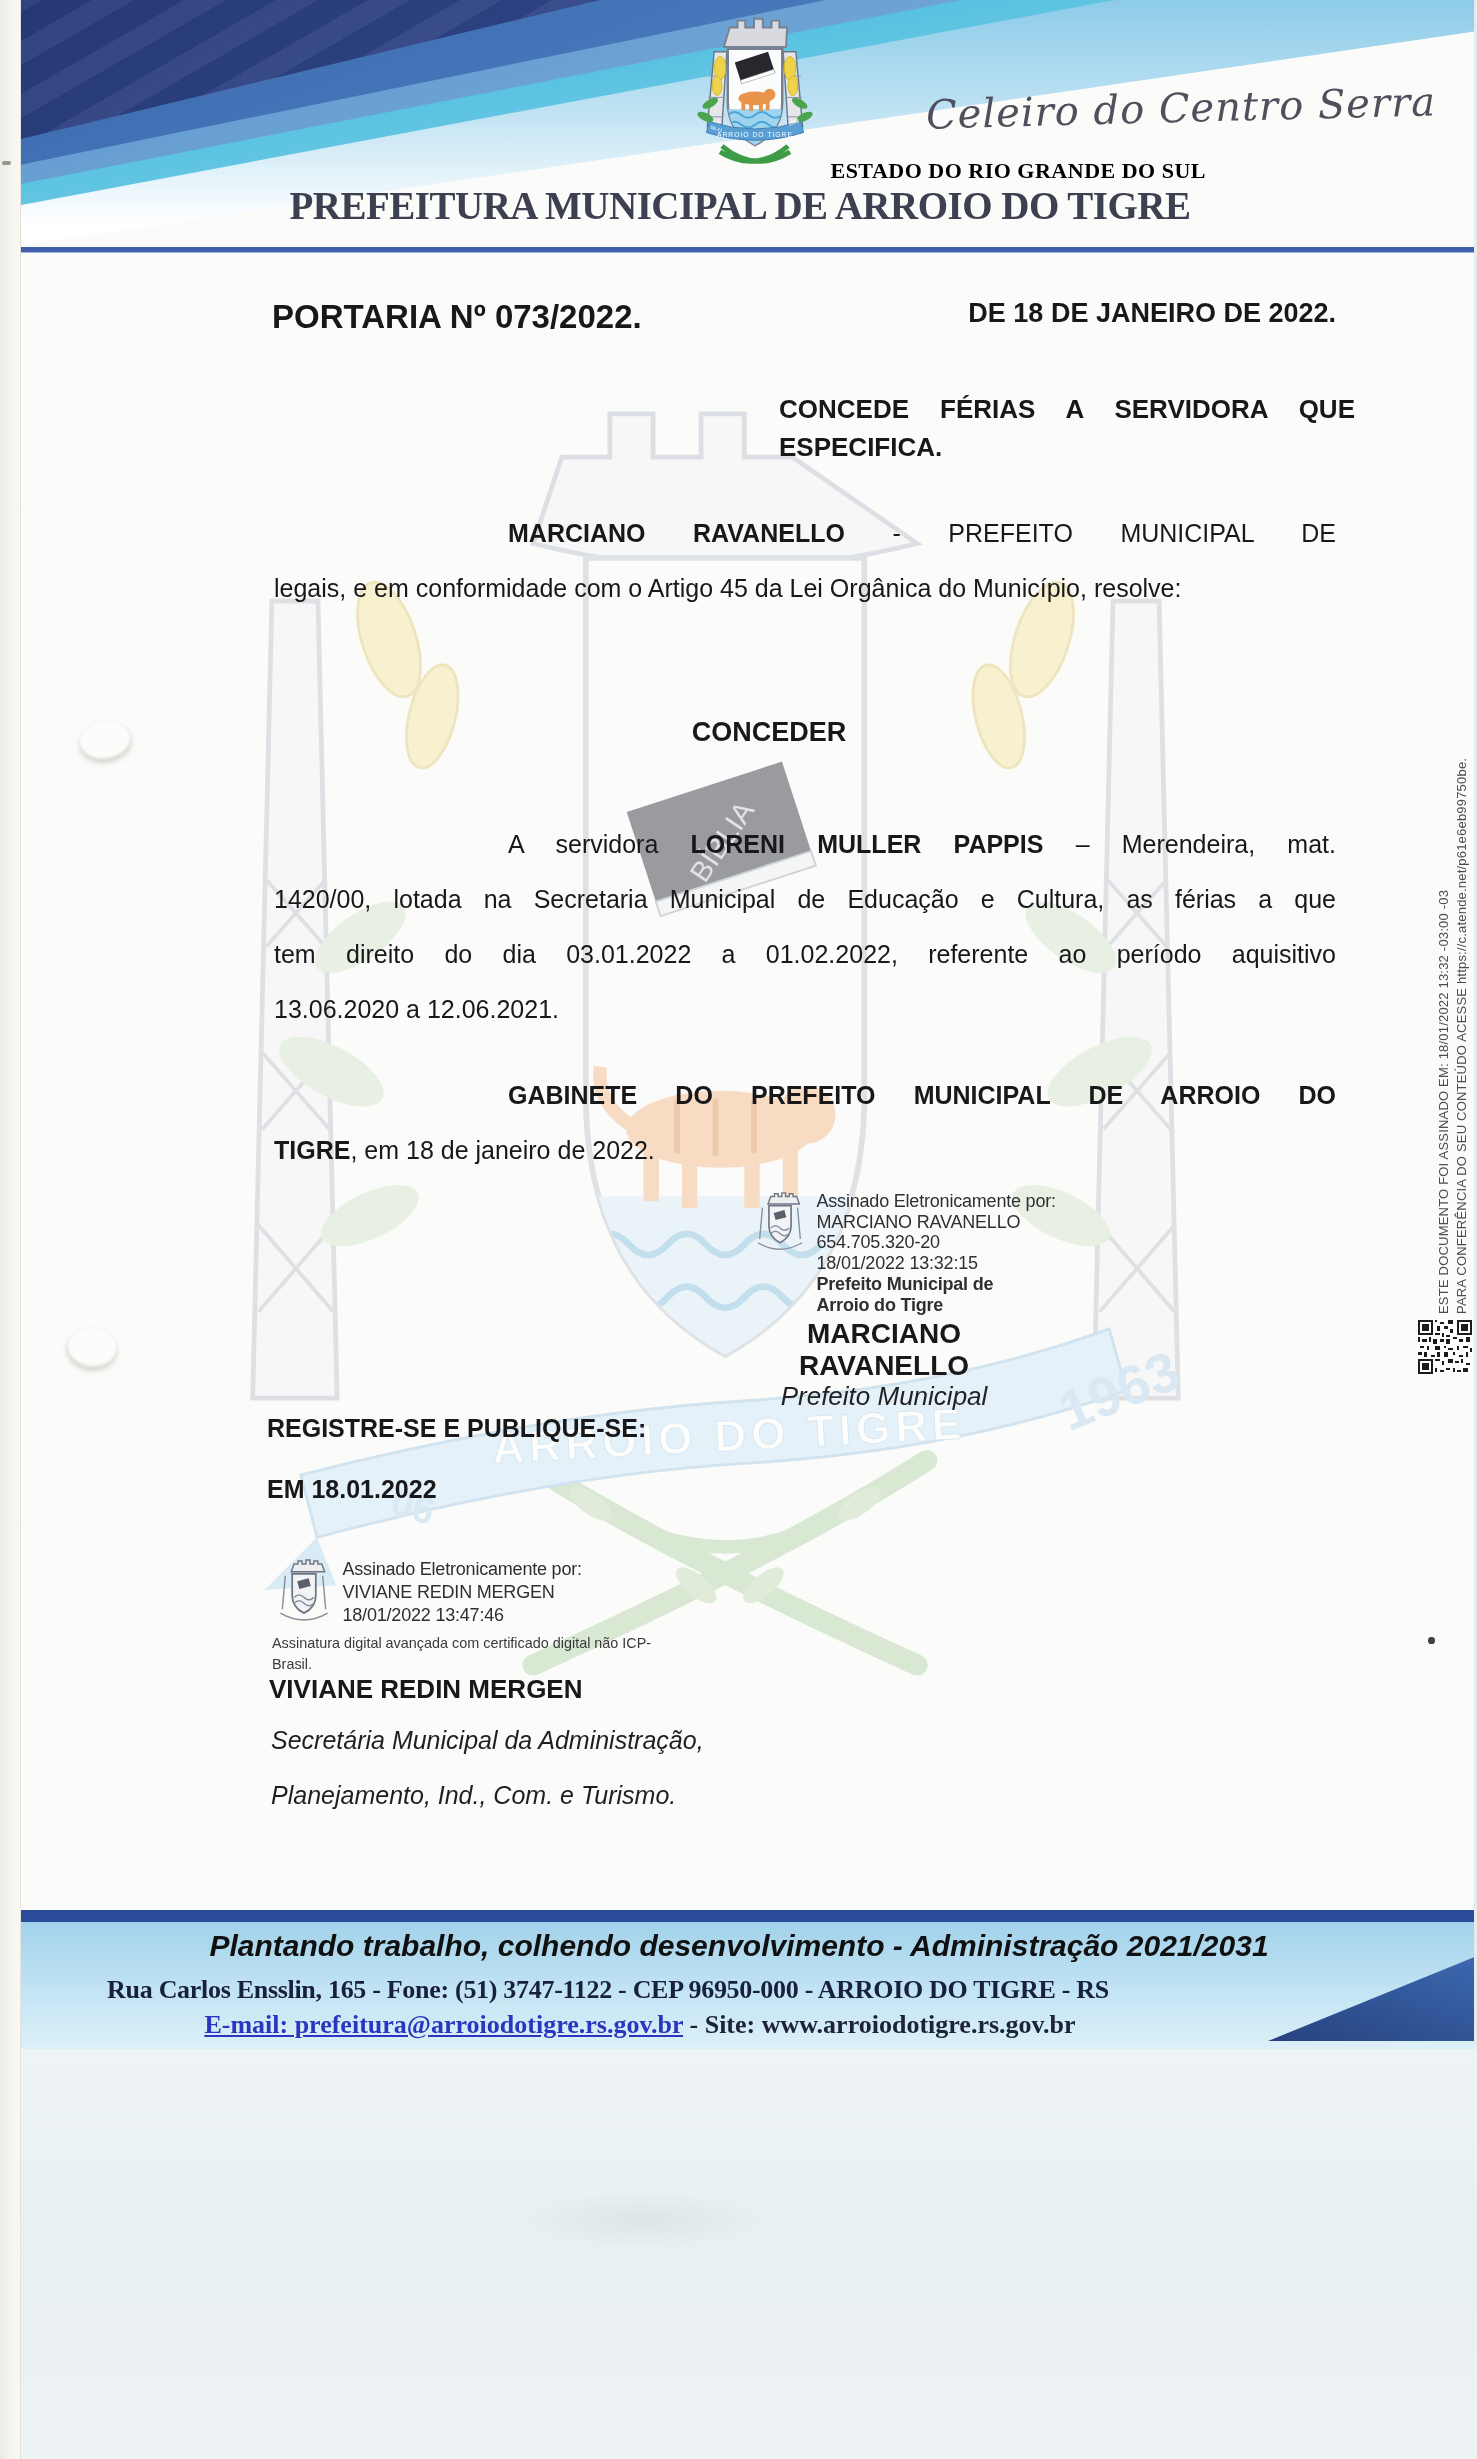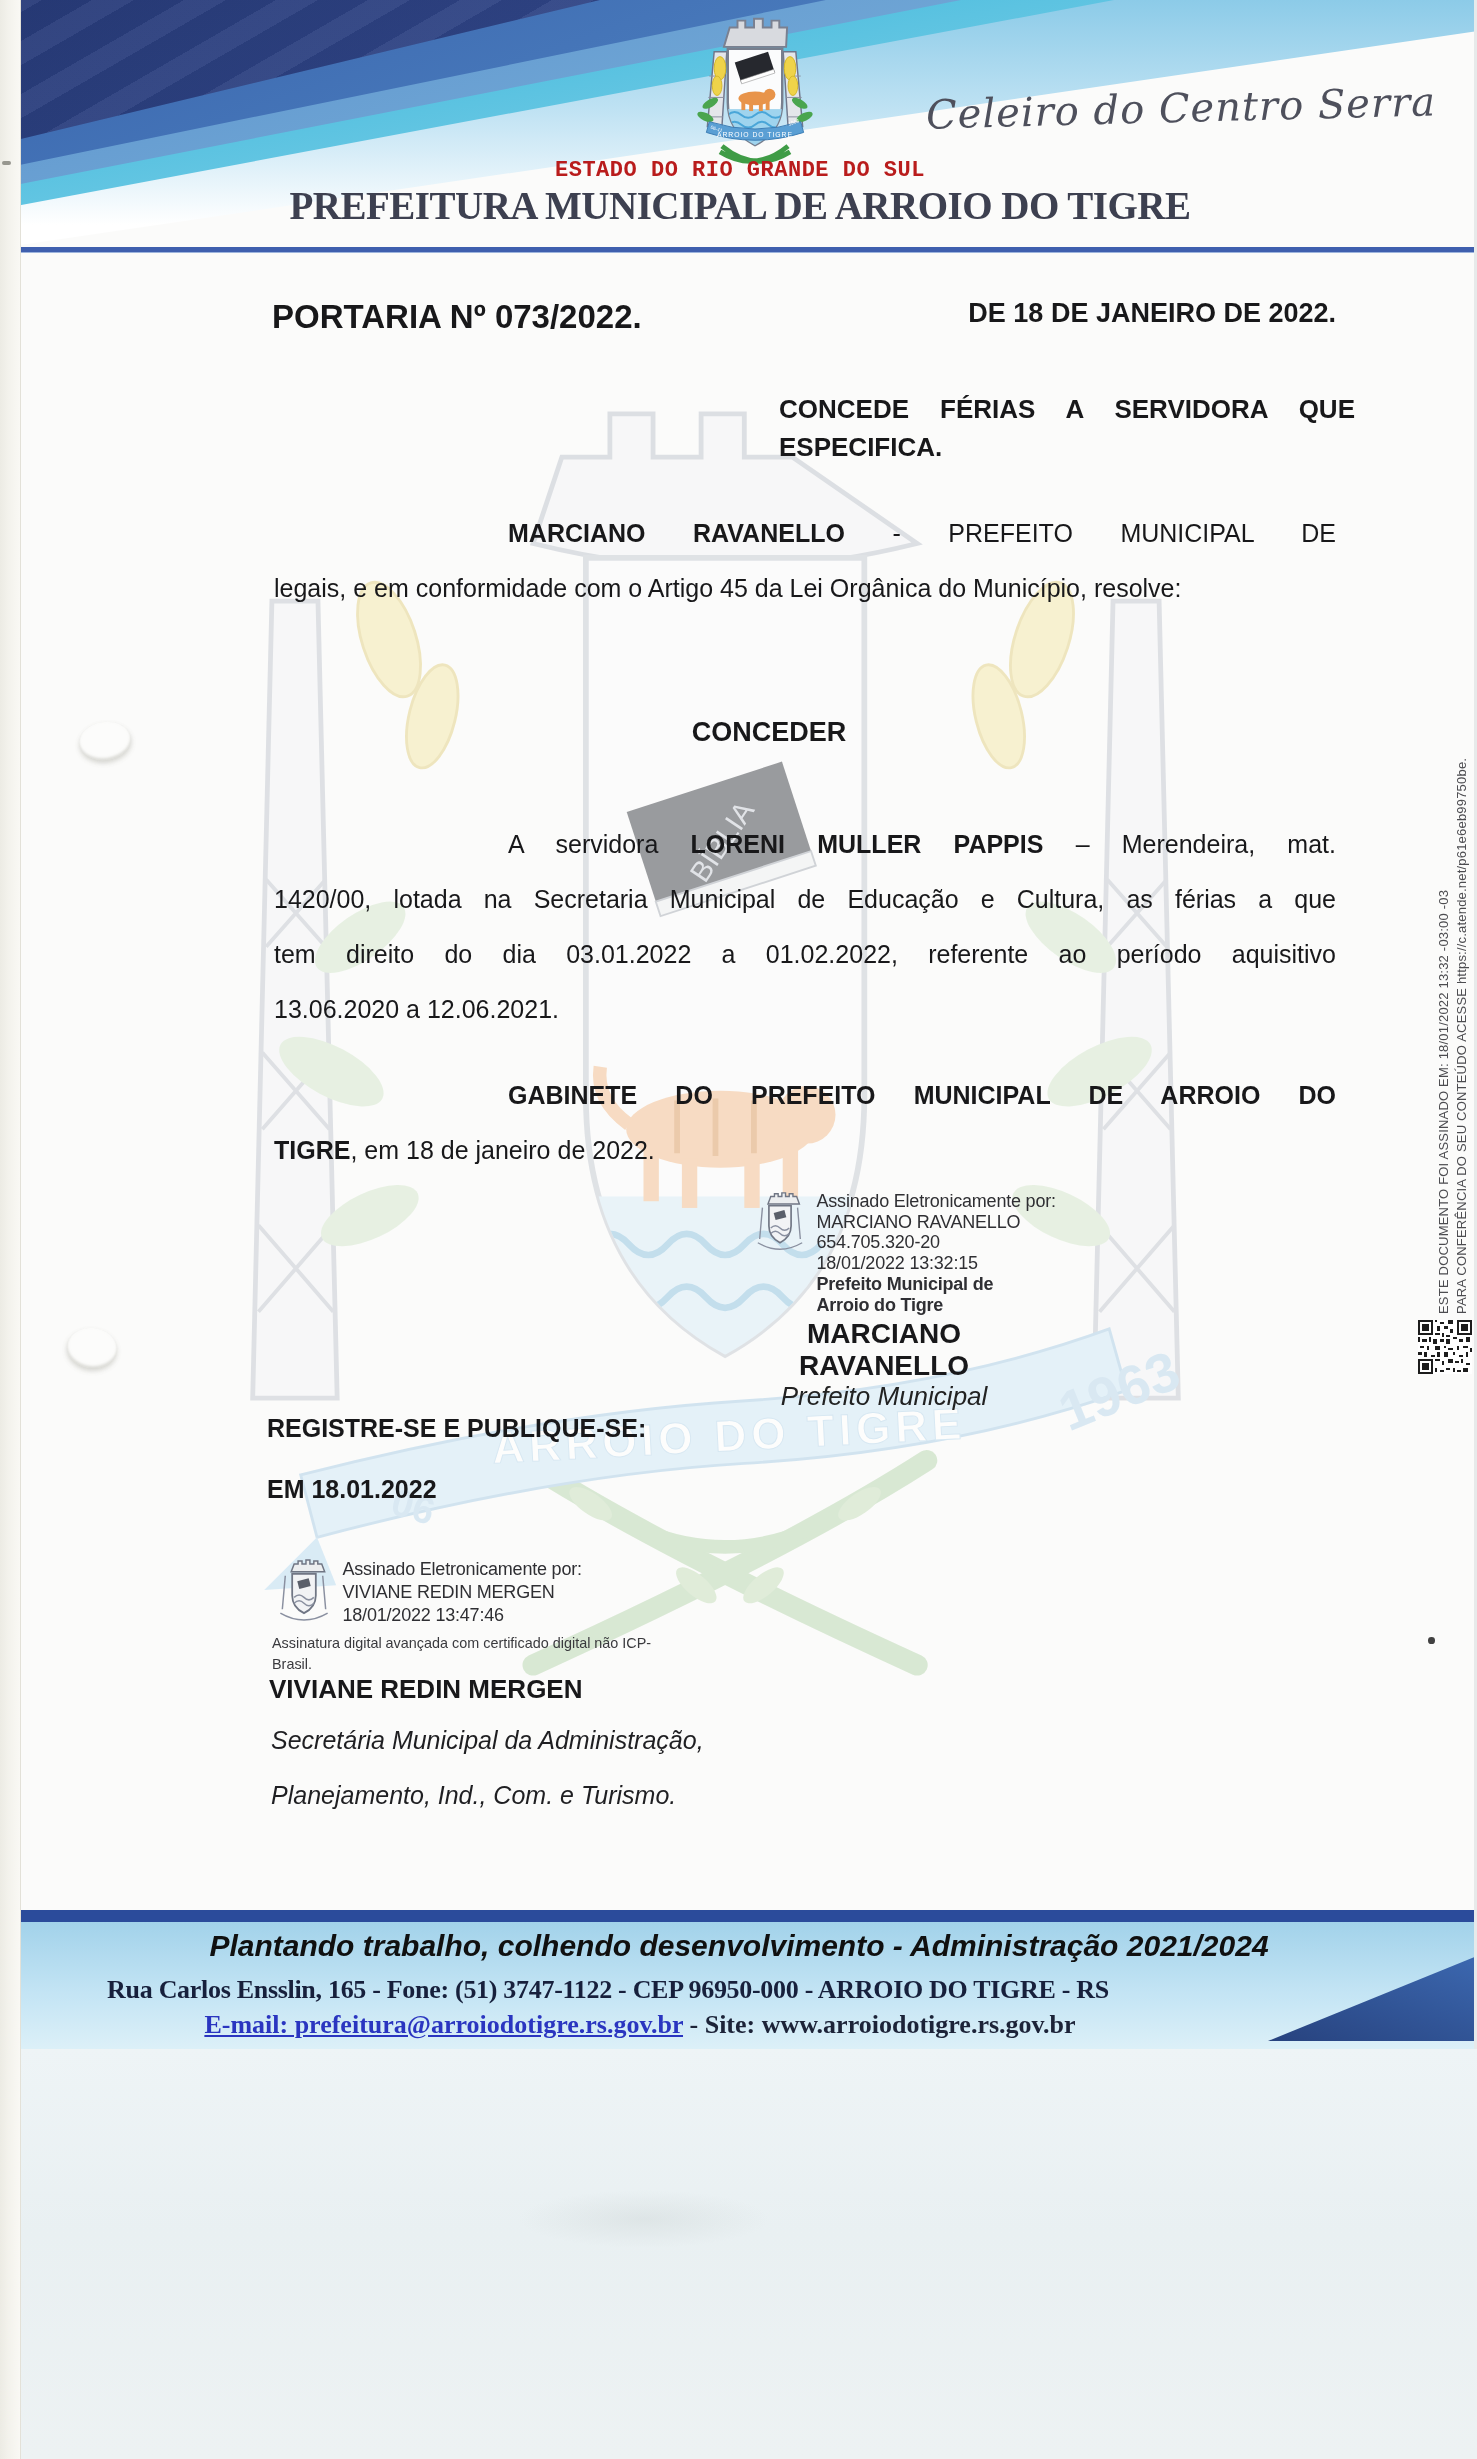--- a/index.html
+++ b/index.html
@@ -31,22 +31,22 @@
   .w-lblue{clip-path:polygon(0 0,961px 0,0 188px);
            background:linear-gradient(165deg,#5b93cc 0%,#8cc0e2 100%);}
   .w-mblue{clip-path:polygon(0 0,826px 0,0 169px);
            background:linear-gradient(160deg,#3a66ae 0%,#5e97cf 100%);}
   .w-navy {clip-path:polygon(0 0,600px 0,0 144px);
            background:repeating-linear-gradient(150deg,rgba(255,255,255,.05) 0 21px,rgba(0,0,0,.04) 21px 46px),
                       linear-gradient(150deg,#273a78 0%,#33498c 45%,#49679f 100%);}
   .hdr-rule{left:21px;right:0;top:247px;height:4.8px;background:#3f5fae;box-shadow:0 1px 0 #9db4dd;}
   .motto{right:42px;top:85px;font-family:"DejaVu Serif","Liberation Serif",serif;
          font-style:italic;font-size:40px;color:#4e505c;transform:rotate(-1.5deg);letter-spacing:1px;}
-  .state-line{left:274px;top:158px;width:932px;text-align:center;
-         font-family:Liberation Mono, monospace;font-weight:bold;font-size:22px;color:#b91c1c;letter-spacing:0.5px;}
+  .state-line{left:274px;top:158px;width:932px;text-align:right;
+         font-family:Liberation Serif, serif;font-weight:bold;font-size:22px;color:#000000;letter-spacing:0.5px;}
   .org-title{left:183px;top:183px;width:1114px;text-align:center;
          font-family:"Liberation Serif",serif;font-weight:bold;font-size:39px;color:#3d4050;letter-spacing:-0.5px;}
   
   .b{font-weight:bold;}
   .doc-num{left:272px;top:298px;font-size:33px;font-weight:bold;}
   .doc-date{left:913px;top:298px;width:423px;text-align:right;font-size:27px;font-weight:bold;}
   .subject{left:779px;top:390px;width:576px;font-size:26px;font-weight:bold;}
   .subject .jline{line-height:38px;}
   .para{left:274px;width:1062px;font-size:25px;}
   .para .jline{line-height:55px;}
@@ -360,21 +360,21 @@
   <g fill="#1c1c1c">
     <rect x="2" y="2" width="3" height="3"></rect>
       <rect x="20" y="2" width="3" height="3"></rect>
       <rect x="2" y="20" width="3" height="3"></rect>
   </g>
 </svg>
 
 <div class="abs fbar"></div>
 <div class="abs fband"></div>
 <div class="abs ftri"></div>
-<div class="abs fslogan">Plantando trabalho, colhendo desenvolvimento - Administração 2021/2024</div>
+<div class="abs fslogan">Plantando trabalho, colhendo desenvolvimento - Administração 2021/2031</div>
 <div class="abs faddr">Rua Carlos Ensslin, 165 - Fone: (51) 3747-1122 - CEP 96950-000 - ARROIO DO TIGRE - RS</div>
 <div class="abs fmail">
   <span class="link">E-mail: prefeitura@arroiodotigre.rs.gov.br</span><span> - Site: www.arroiodotigre.rs.gov.br</span>
 </div>
 
 <div class="abs scan-left"></div>
 <div class="abs scan-right"></div>
 <div class="abs scan-bottom"></div>
 <div class="abs punch punch1"></div>
 <div class="abs punch punch2"></div>

